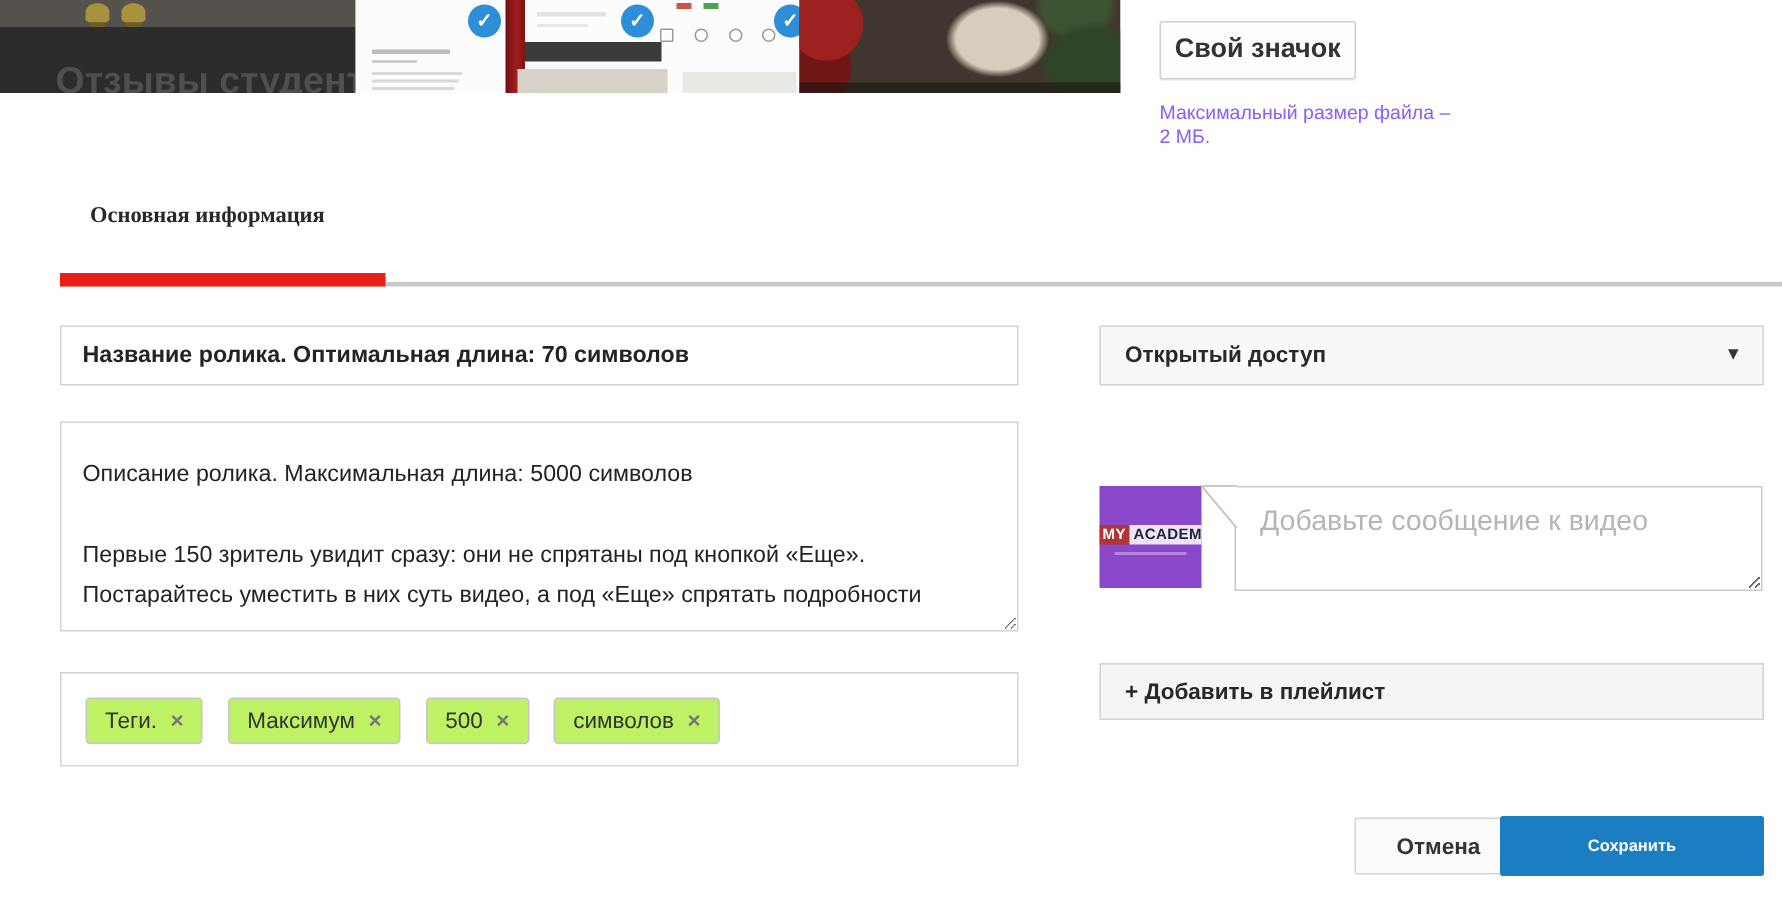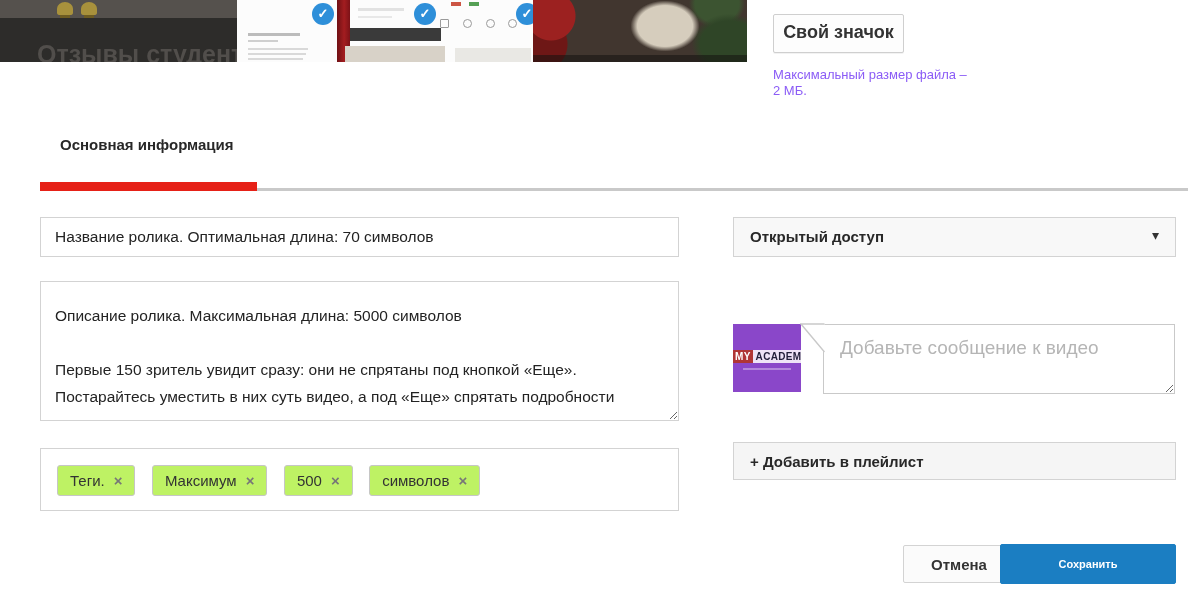--- a/index.html
+++ b/index.html
@@ -35,28 +35,28 @@
   
   .custom-btn{position:absolute;left:773px;top:14px;width:129px;height:37px;background:#fdfdfd;
       border:1px solid #cfcfcf;border-radius:2px;font-size:18px;font-weight:bold;color:#333;
       text-align:center;line-height:35px;box-shadow:0 1px 0 rgba(0,0,0,.05);cursor:pointer;}
   .hint{position:absolute;left:773px;top:67px;font-size:13px;line-height:16px;color:#8b5cf6;}
   .annotation{position:absolute;left:768px;top:101px;font-family:"DejaVu Sans",sans-serif;
       font-size:19.5px;line-height:27.5px;color:#0d0d0d;}
   .annotation span{background:rgba(228,228,228,.45);padding:0 2px;display:inline-block;}
 
   
-  .tab-label{position:absolute;left:60px;top:136px;font-size:15px;font-weight:bold;color:#282828;cursor:pointer;}
+  .tab-label{position:absolute;left:60px;top:136px;font-size:15px;font-weight:bold;color:#282828;cursor:pointer;font-family:Liberation Serif, serif;}
   .tab-track{position:absolute;left:40px;top:188px;width:1148px;height:3px;background:#c9c9c9;}
   .tab-active{position:absolute;left:40px;top:182px;width:217px;height:9px;background:#e62117;}
 
   
   .field{box-sizing:border-box;border:1px solid #d3d3d3;background:#fff;font-family:"Liberation Sans",sans-serif;
          color:#232323;font-size:15.5px;}
-  .title-input{position:absolute;left:40px;top:217px;width:639px;height:40px;padding:0 14px;outline:none;}
+  .title-input{position:absolute;left:40px;top:217px;width:639px;height:40px;padding:0 14px;outline:none;font-weight:bold;}
   .desc-input{position:absolute;left:40px;top:281px;width:639px;height:140px;padding:20px 14px;
               line-height:27px;resize:both;outline:none;}
   .tags-box{position:absolute;left:40px;top:448px;width:639px;height:63px;box-sizing:border-box;
             border:1px solid #d3d3d3;padding:16px 0 0 16px;}
   .chip{display:inline-flex;align-items:center;gap:9px;border:1px solid #c6c6c6;border-radius:3px;
         background:#bef264;padding:6px 12px;margin-right:12px;font-size:15px;color:#333;}
   .chip-x{color:#777;font-weight:bold;font-size:15px;line-height:1;cursor:pointer;border:none;background:none;padding:0;}
 
   
   .privacy{position:absolute;left:733px;top:217px;width:443px;height:40px;box-sizing:border-box;

